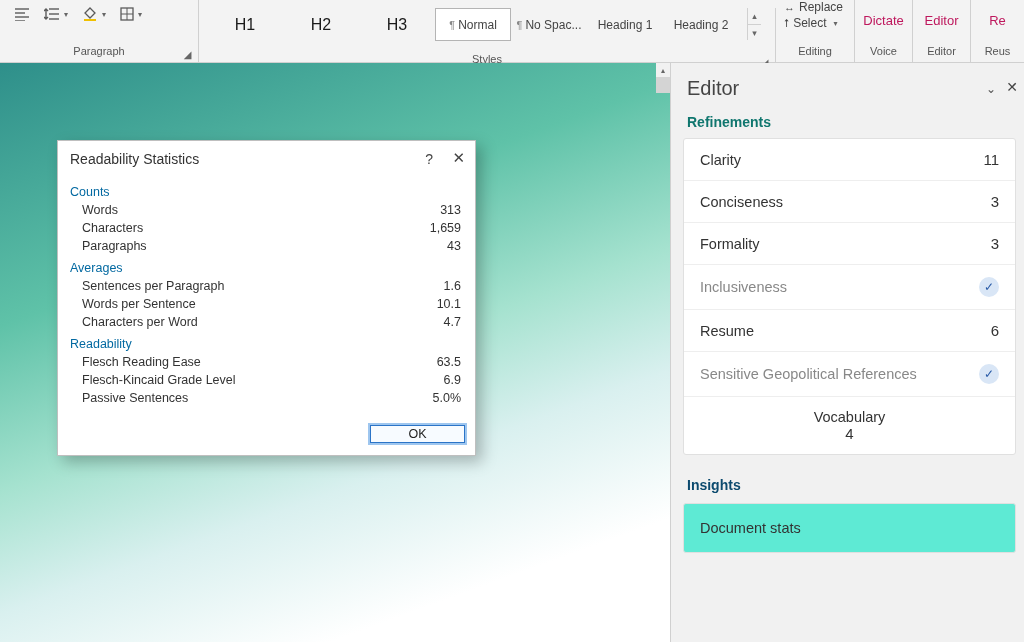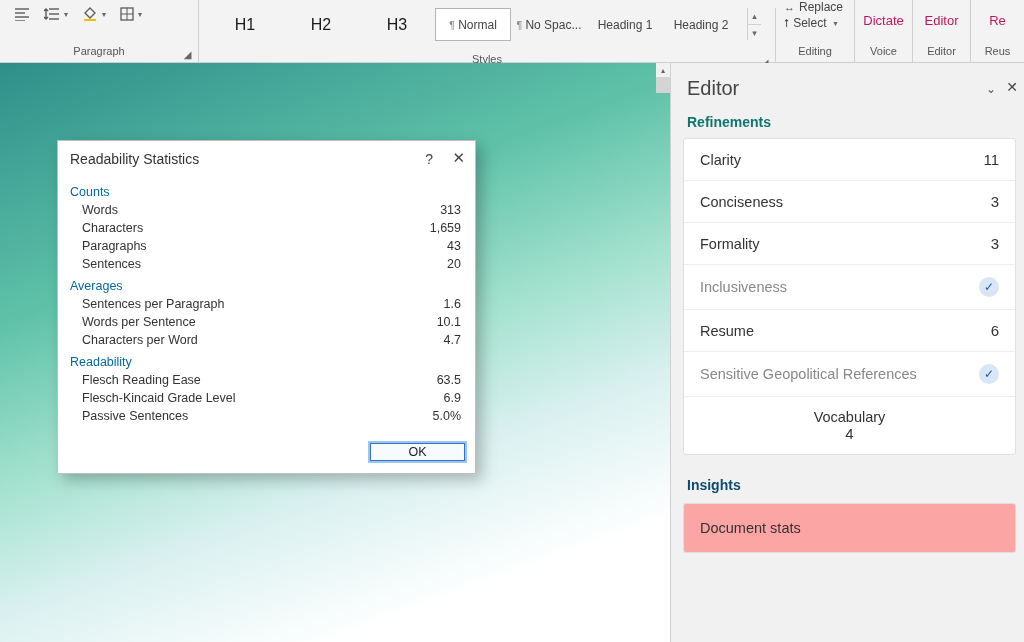--- a/index.html
+++ b/index.html
@@ -61,21 +61,21 @@
   .ep-chev{font-size:12px; color:#555; margin-right:18px;}
   .ep-x{position:absolute; top:16px; right:6px; font-size:14px; color:#444;}
   .ep-sub{font-size:14px; font-weight:700; color:#0f766e; padding:0 4px 8px;}
   .ref-list{background:#fff; border:1px solid #e0e0e0; border-radius:3px; margin-bottom:22px;}
   .ref-item{display:flex; align-items:center; justify-content:space-between; padding:12px 16px; border-bottom:1px solid #eee; font-size:14.5px; color:#333;}
   .ref-item:last-child{border-bottom:none;flex-direction:column;}
   .ref-item.muted{color:#888;}
   .cnt{font-size:15px; color:#333;}
   .check{width:20px;height:20px;border-radius:50%;background:#d9e6f6;display:flex;align-items:center;justify-content:center;color:#2b5ca8;font-size:12px;}
   .ins-title{font-size:14px; font-weight:700; color:#0c4a6e; padding:0 4px 10px;}
-  .ins-box{background:#fca5a5;border:1px solid #e0e0e0;border-radius:3px;padding:16px;font-size:14.5px;color:#333;}
+  .ins-box{background:#5eead4;border:1px solid #e0e0e0;border-radius:3px;padding:16px;font-size:14.5px;color:#333;}
 </style>
 </head>
 <body>
 
 <div class="ribbon">
 
   <div class="rib-group g-para" style="position:absolute;left:0;top:0;">
     <div class="para-icons">
       <span>
           <svg width="16" height="14">
@@ -188,24 +188,20 @@
           <span>313</span>
         </div>
       <div class="row2">
           <span>Characters</span>
           <span>1,659</span>
         </div>
       <div class="row2">
           <span>Paragraphs</span>
           <span>43</span>
         </div>
-      <div class="row2">
-          <span>Sentences</span>
-          <span>20</span>
-        </div>
 
       <div class="sect">Averages</div>
       <div class="row2">
           <span>Sentences per Paragraph</span>
           <span>1.6</span>
         </div>
       <div class="row2">
           <span>Words per Sentence</span>
           <span>10.1</span>
         </div>

